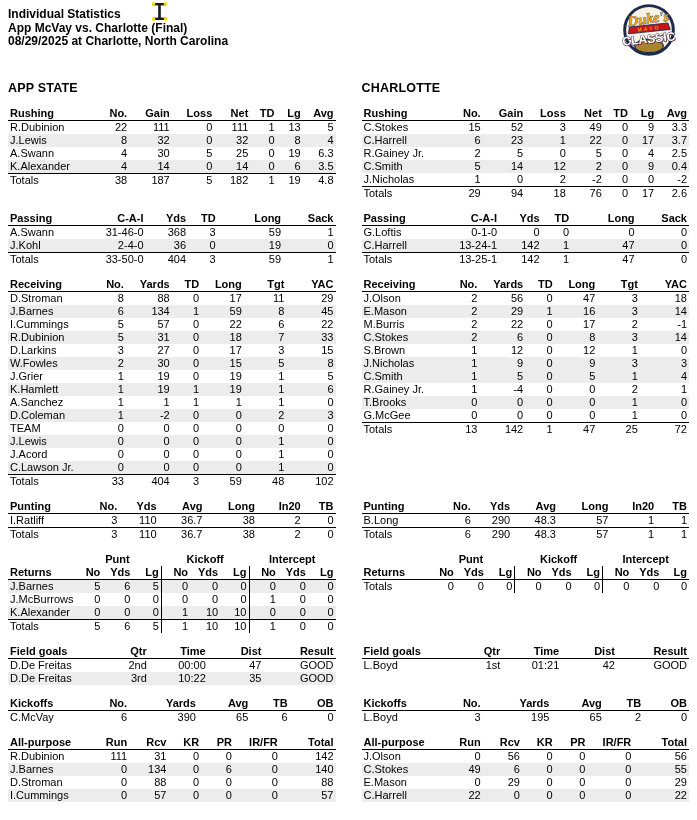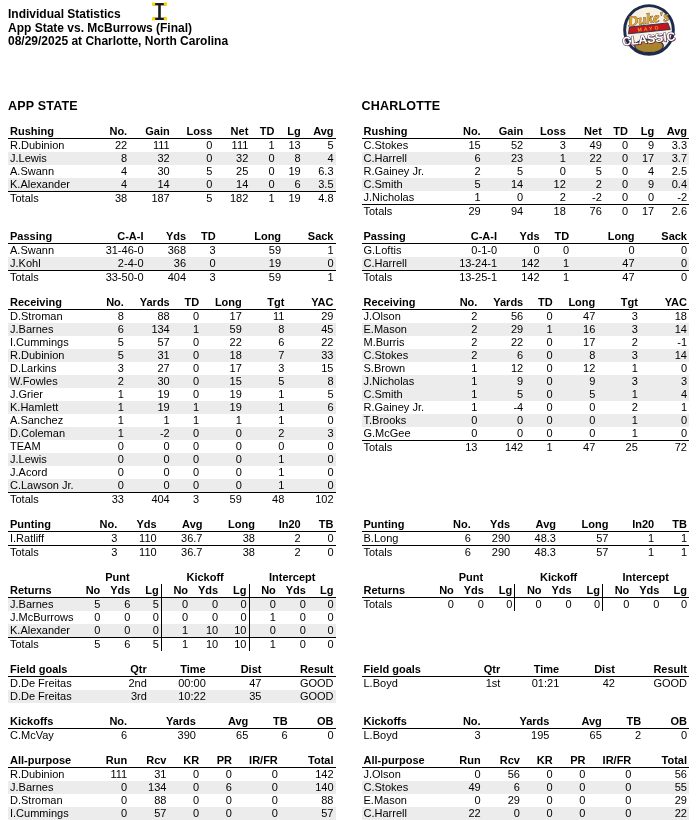--- a/index.html
+++ b/index.html
@@ -14,21 +14,21 @@
   .title-line { font-weight:bold; font-size:12px; line-height:13.5px; }
   .logo-wrap { position:absolute; top:2px; right:6px; width:84px; height:56px; }
   .cursor-wrap { position:absolute; left:151px; top:1px; width:17px; height:21px; }
 
   .stats-grid {
     display:grid;
     grid-template-columns:1fr 1fr;
     column-gap:26px;
     row-gap:12px;
     align-items:start;
-    margin-top:50px;
+    margin-top:32px;
   }
   .team-name { font-weight:bold; font-size:12.5px; line-height:14px; letter-spacing:0.2px; }
 
   table.stats { width:100%; border-collapse:collapse; table-layout:fixed; }
   .stats th, .stats td {
     font-size:11px; line-height:13px; padding:0 2px;
     text-align:right; white-space:nowrap; overflow:hidden;
   }
   .stats th { font-weight:bold; }
   .stats .head-row th { border-bottom:1.5px solid #000; }
@@ -39,21 +39,21 @@
   .stats .group-row th { border-bottom:none; text-align:center; }
   .stats .divl { border-left:1px solid #000; }
 </style>
 </head>
 <body>
 
 <div class="page">
 
   <header class="report-header">
     <div class="title-line">Individual Statistics</div>
-    <div class="title-line">App State vs. McBurrows (Final)</div>
+    <div class="title-line">App McVay vs. Charlotte (Final)</div>
     <div class="title-line">08/29/2025 at Charlotte, North Carolina</div>
   </header>
 
   <div class="logo-wrap">
     <svg width="84" height="56" viewBox="0 0 100 66">
       <circle cx="50" cy="33" r="29" fill="#f7f2e4" stroke="#1d2b4d" stroke-width="3.5"></circle>
       <ellipse cx="50" cy="52" rx="17" ry="8" fill="#a8842e" stroke="#1d2b4d" stroke-width="1.5"></ellipse>
       <text x="50" y="25" text-anchor="middle" transform="rotate(-8 50 25)" font-family="Liberation Serif, serif" font-style="italic" font-weight="bold" font-size="17" fill="#e8a21f" stroke="#1d2b4d" stroke-width="0.7" paint-order="stroke">Duke's</text>
       <g transform="rotate(-6 50 31)">
         <polygon points="27,27 73,27 75,35 25,35" fill="#c4161c" stroke="#1d2b4d" stroke-width="1"></polygon>

